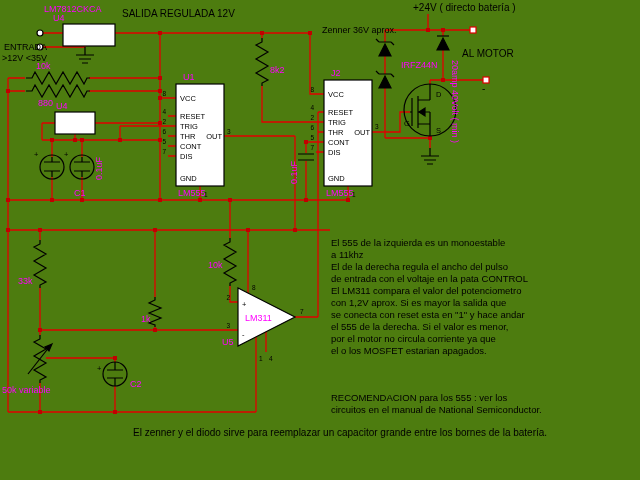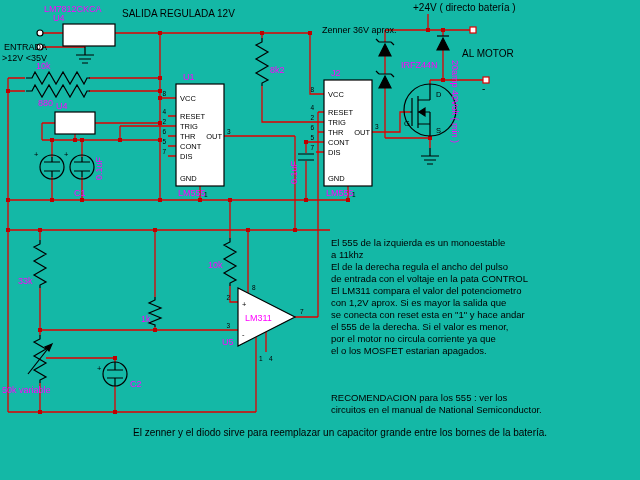--- a/index.html
+++ b/index.html
@@ -1,16 +1,16 @@
 <!DOCTYPE html>
 <html><head>
 <meta charset="utf-8">
 <style>
   html,body{margin:0;padding:0;background:#fff;}
-  .stage{position:relative;width:640px;height:480px;background:#14b8a6;overflow:hidden;
+  .stage{position:relative;width:640px;height:480px;background:#4d7c0f;overflow:hidden;
          font-family:"Liberation Sans",sans-serif;}
   svg{display:block}
   svg text{font-family:"Liberation Sans",sans-serif;}
   .lbl{font-size:9px;fill:#ff00ff}
   .blk{font-size:10px;fill:#000000}
   .sm{font-size:9px;fill:#000000}
   .note{font-size:9.5px;fill:#000000}
   .pin{font-size:7.5px;fill:#000000}
   .num{font-size:6.5px;fill:#000000}
   .end{text-anchor:end}

